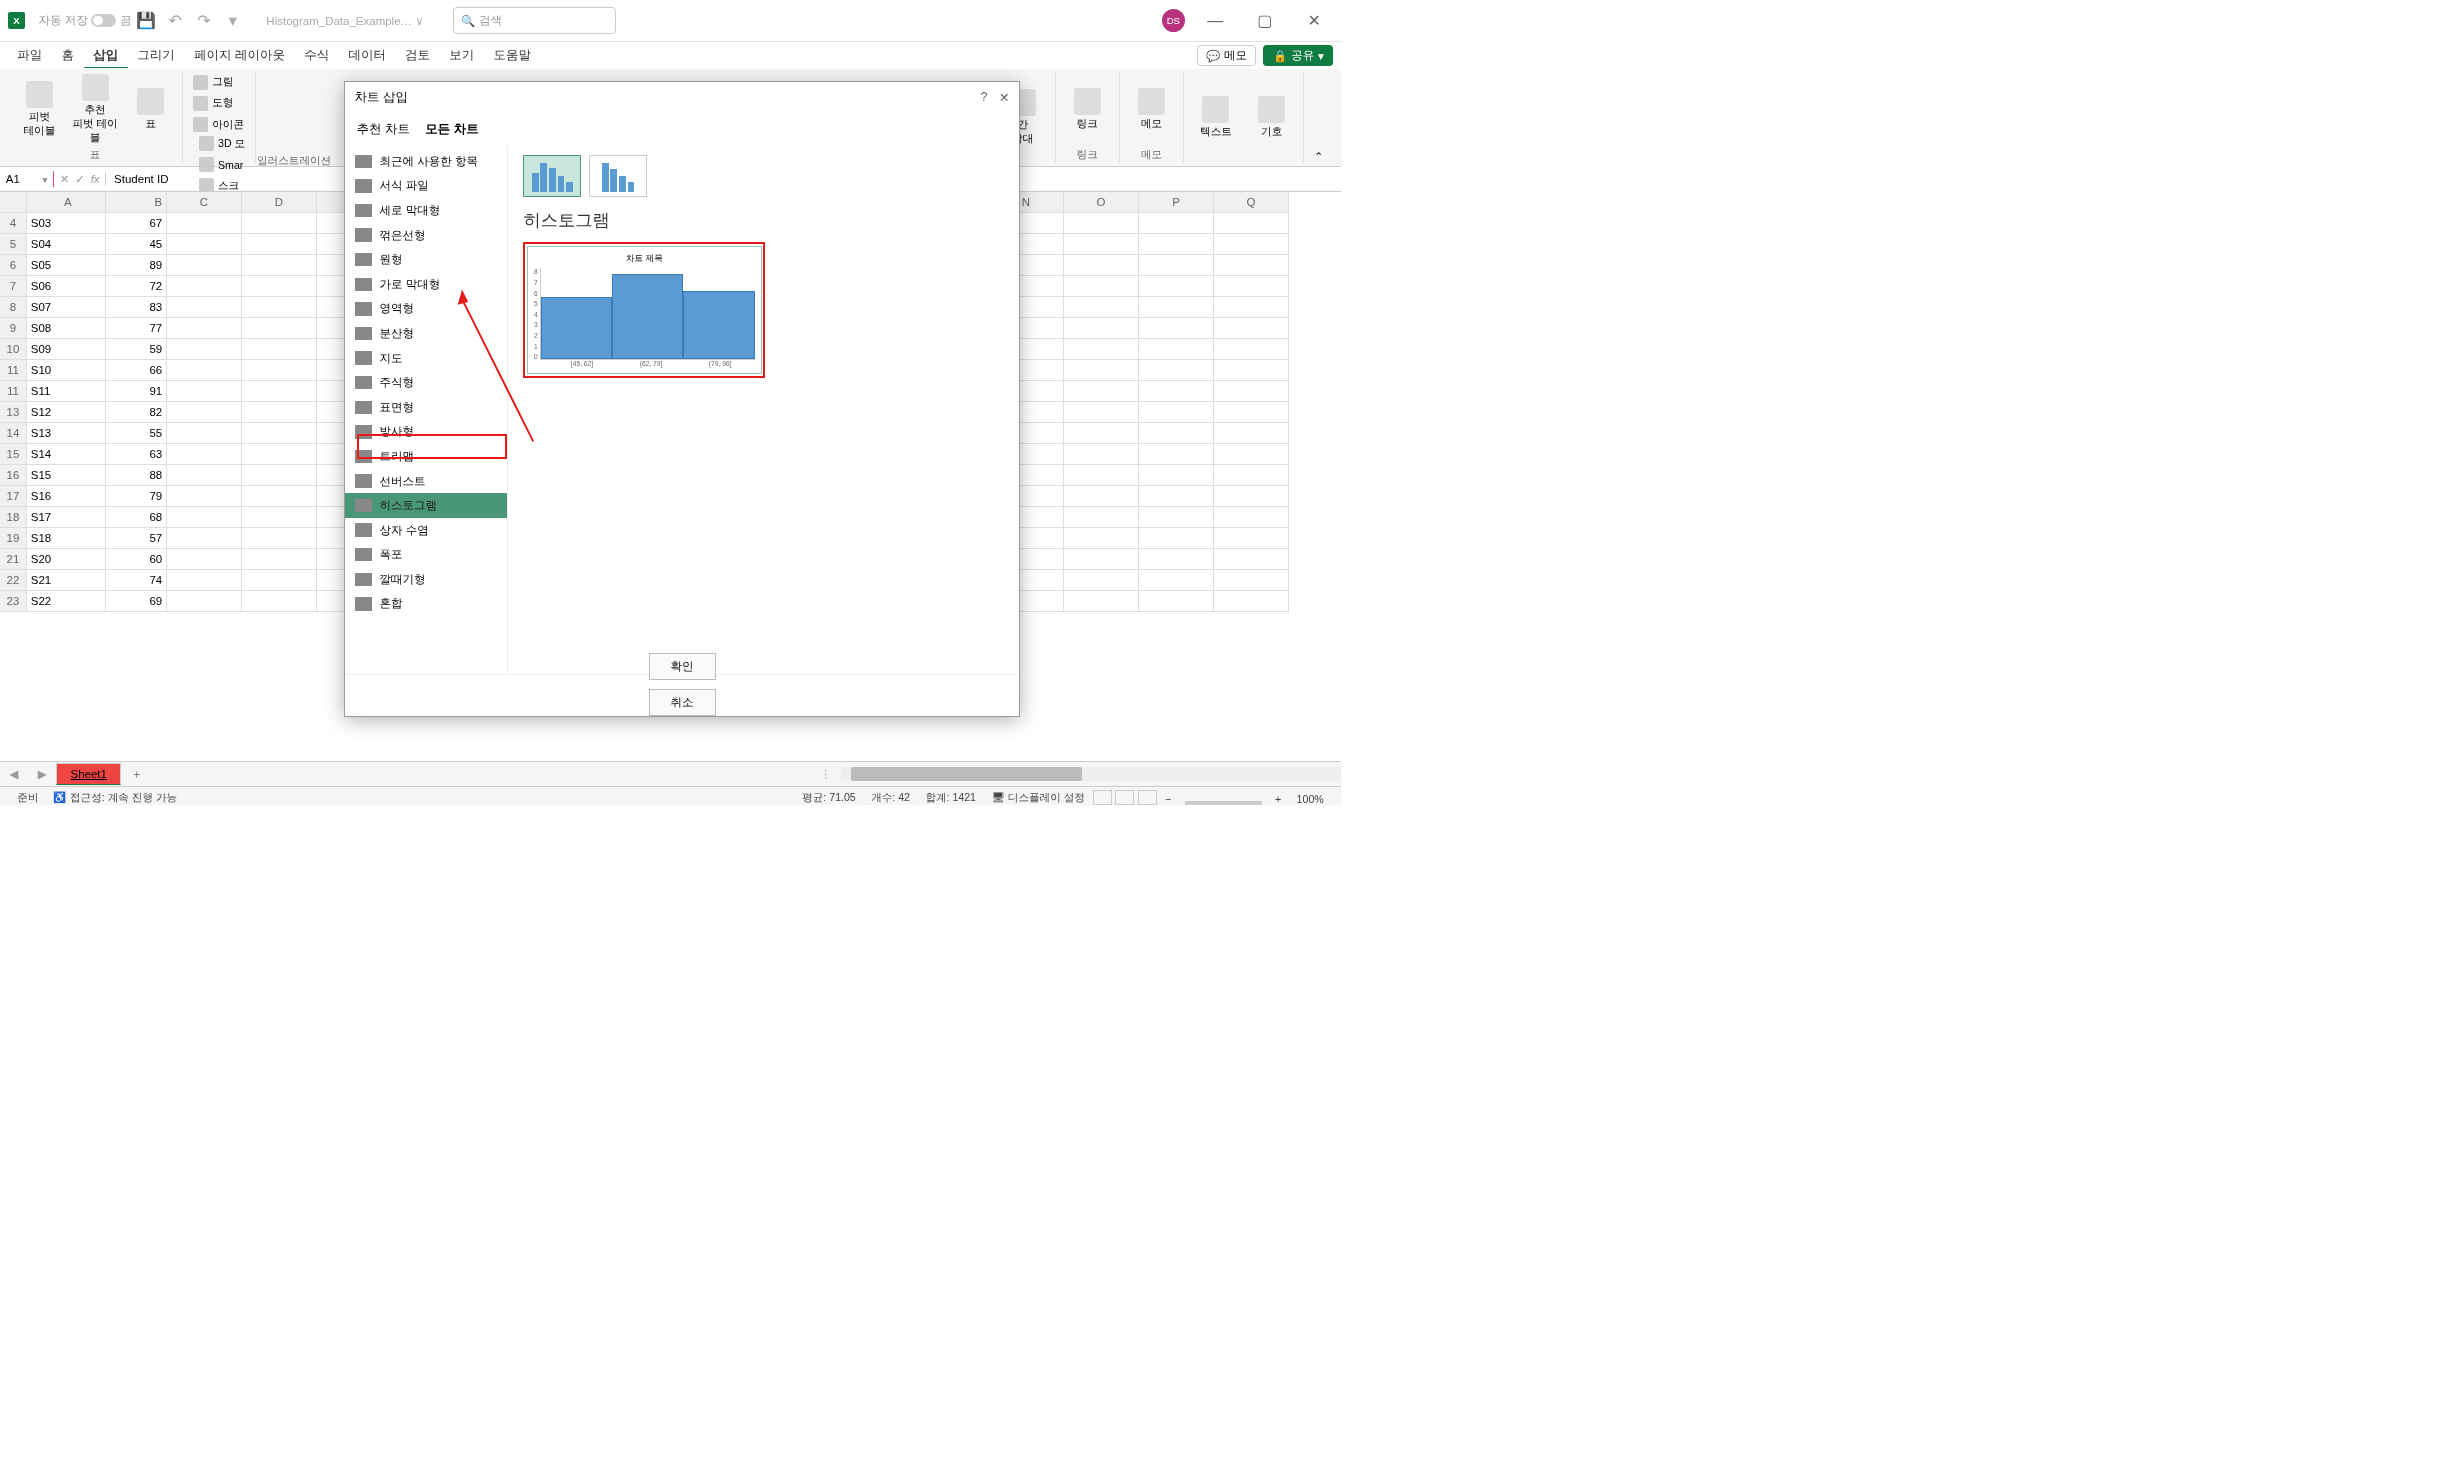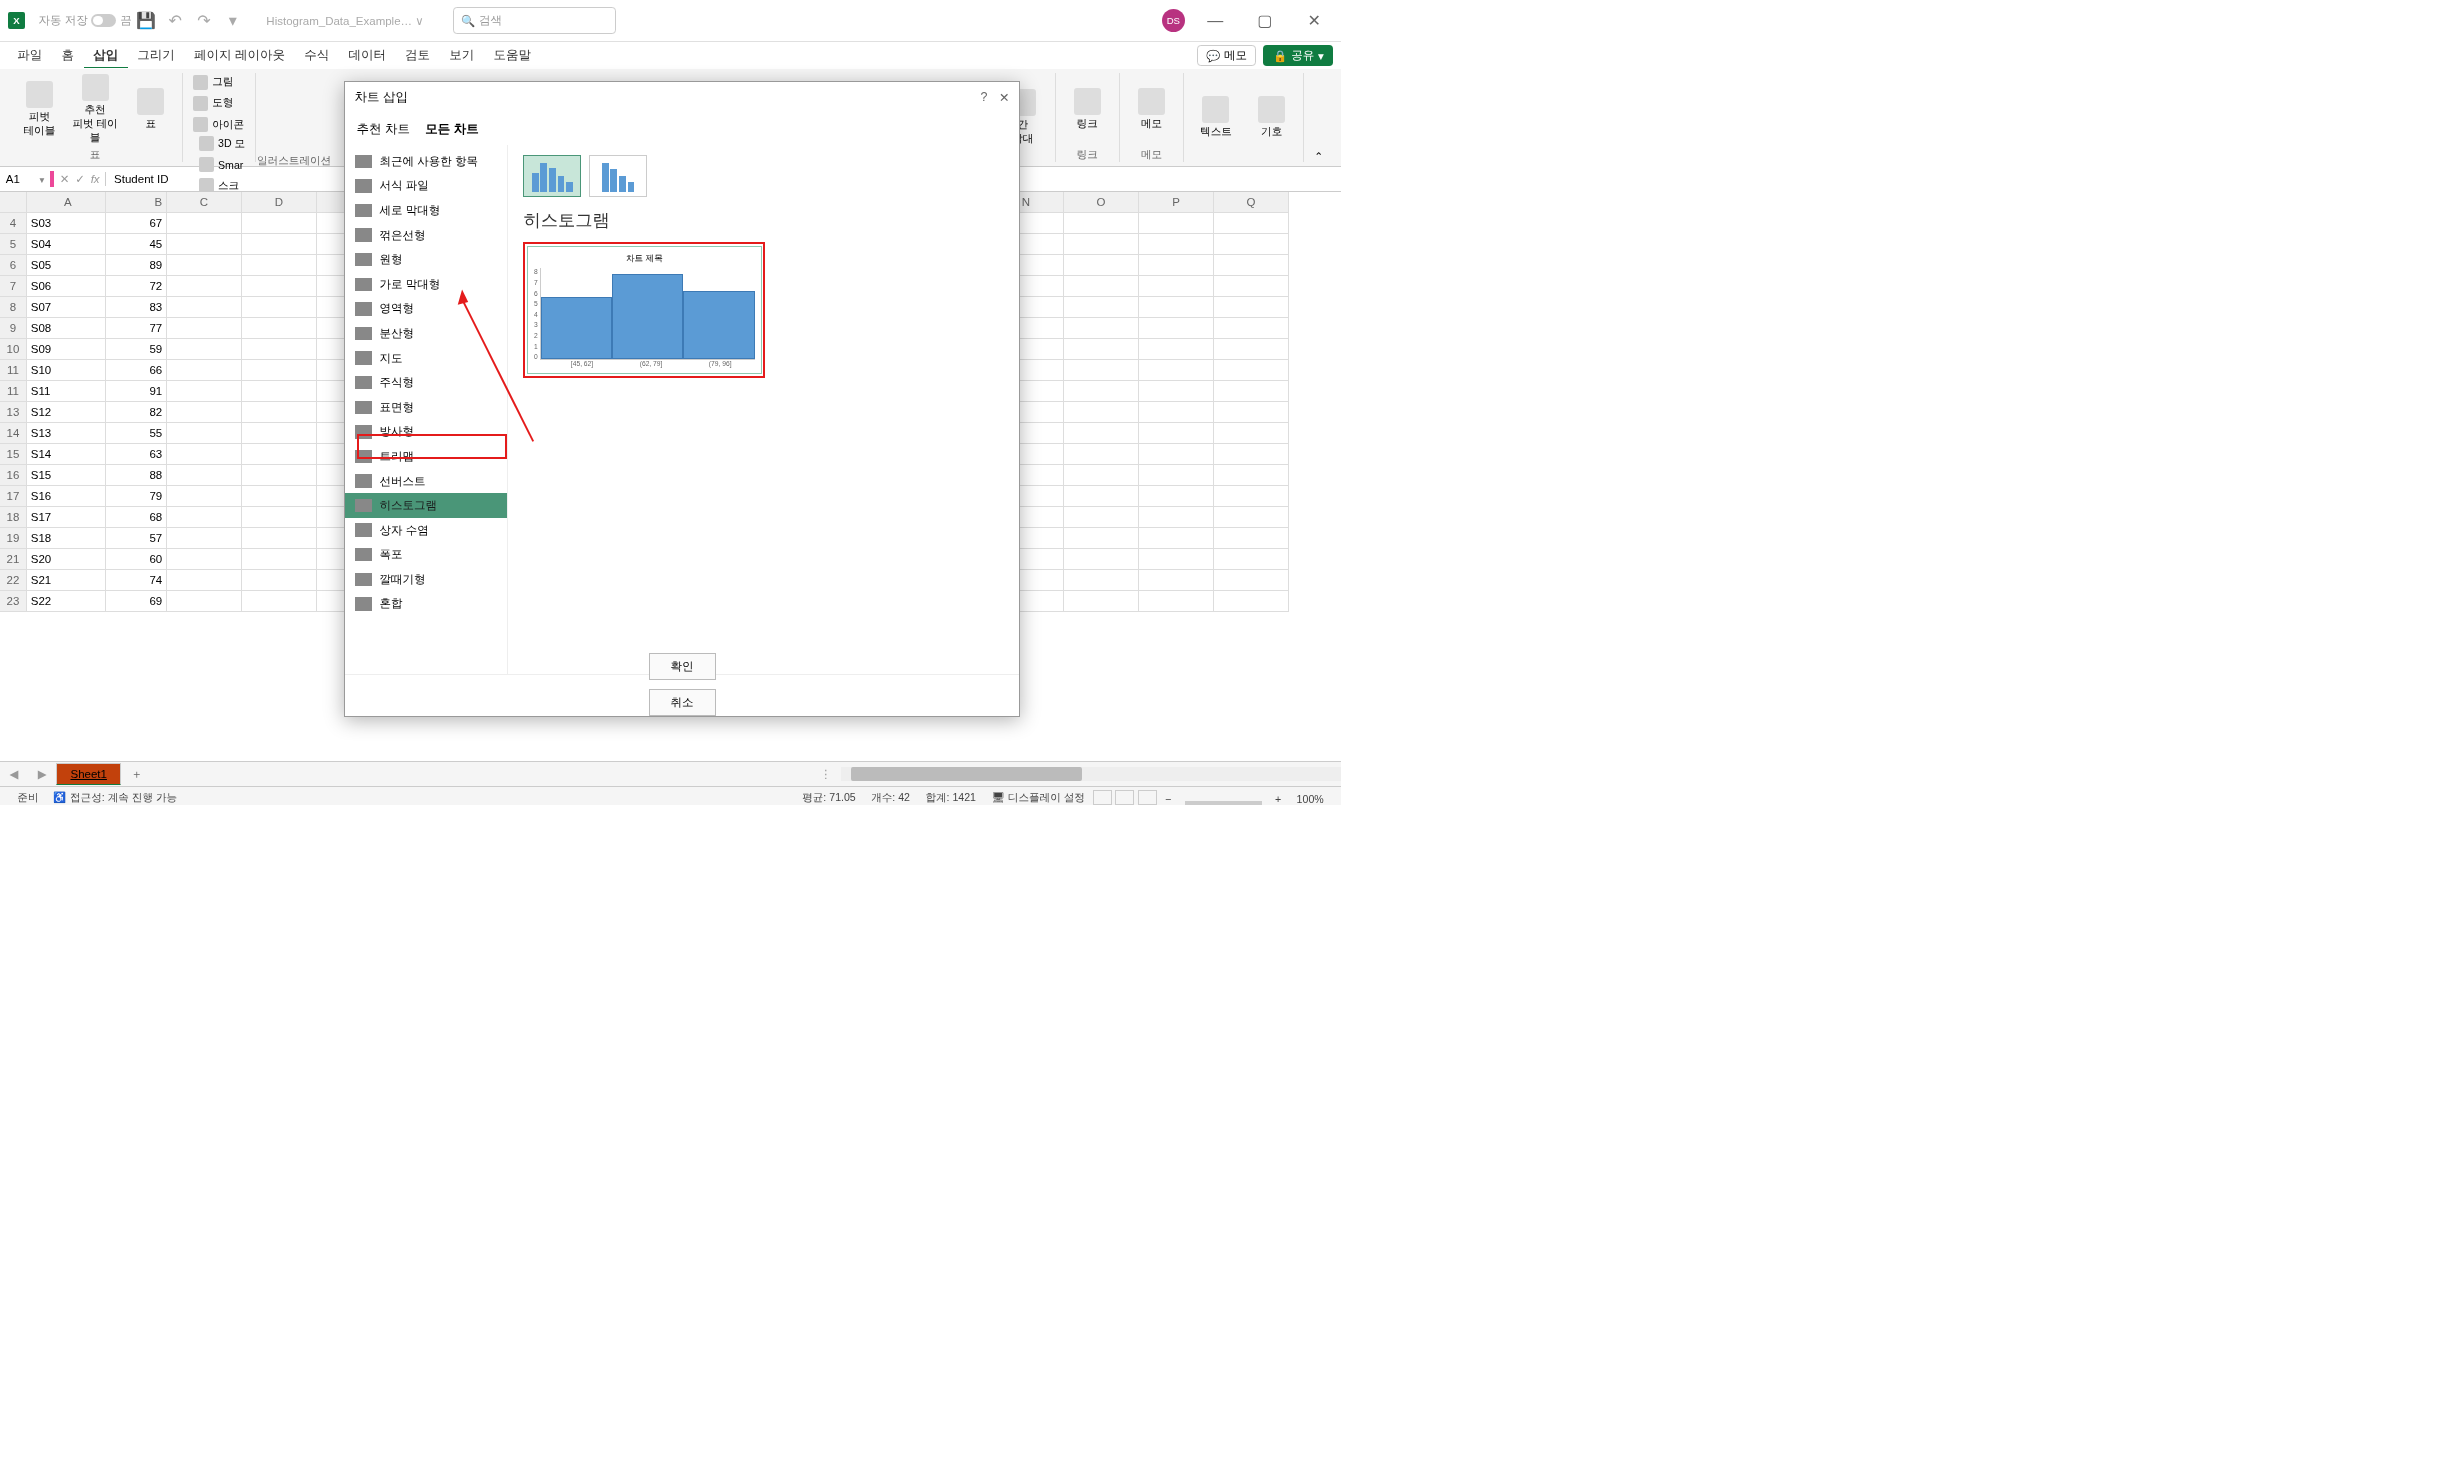--- a/index.html
+++ b/index.html
@@ -31,39 +31,39 @@
 .ribbon-group { display: flex; flex-direction: column; padding: 0 7.7px; border-right: 1px solid #ddd; }
 .ribbon-group-items { display: flex; gap: 7.7px; flex: 1; }
 .ribbon-btn-lg { display: flex; flex-direction: column; align-items: center; justify-content: center; width: 48px; font-size: 10.6px; text-align: center; }
 .ribbon-btn-lg .icn { width: 27px; height: 27px; background: #ddd; border-radius: 2.9px; margin-bottom: 1.9px; }
 .ribbon-group-label { text-align: center; font-size: 10.6px; color: #666; padding-top: 1.9px; }
 .ribbon-item-sm { font-size: 10.6px; display: flex; align-items: center; gap: 3.8px; padding: 1.9px; }
 .ribbon-item-sm .ic { width: 15.4px; height: 15.4px; background: #ccc; border-radius: 1.9px; }
 
 
 .formula-bar { height: 25px; display: flex; align-items: center; border-bottom: 1px solid #ccc; font-size: 11.5px; }
-.namebox { width: 54px; border-right: 4px solid #ec4899; padding: 1.9px 5.8px; display: flex; align-items: center; justify-content: space-between; }
+.namebox { width: 54px; border-right: 1px solid #ec4899; padding: 1.9px 5.8px; display: flex; align-items: center; justify-content: space-between; }
 .fx-icons { padding: 0 5.8px; color: #999; border-right: 1px solid #ccc; display: flex; gap: 5.8px; align-items: center; }
 .formula-input { flex: 1; padding: 0 7.7px; }
 
 
 .grid-area { position: relative; height: 523px; overflow: hidden; }
 .grid { display: table; font-size: 11.5px; }
 .grid-row { display: table-row; }
 .grid-cell, .row-hdr, .col-hdr { display: table-cell; border-right: 1px solid #ddd; border-bottom: 1px solid #ddd; height: 21px; vertical-align: middle; }
 .row-hdr { width: 27px; text-align: center; background: #f0f0f0; color: #666; }
 .col-hdr { height: 19px; text-align: center; background: #f0f0f0; color: #666; }
 .colA { width: 79px; padding-left: 3.8px; }
 .colB { width: 61px; text-align: right; padding-right: 3.8px; }
 .colC, .colD, .colN, .colO, .colP, .colQ { width: 75px; }
 
 
 .sheet-tabs { position: absolute; bottom: 19px; left: 0; right: 0; height: 25px; background: #f5f5f5; border-top: 1px solid #ccc; display: flex; align-items: center; font-size: 11.5px; }
 .sheet-nav { padding: 0 9.6px; color: #999; }
-.sheet-tab { padding: 3.8px 13.4px; background: #c2410c; border: 1px solid #ccc; border-bottom: 1.9px solid #107c41; text-decoration: underline; }
+.sheet-tab { padding: 3.8px 13.4px; background: #ef4444; border: 1px solid #ccc; border-bottom: 1.9px solid #107c41; text-decoration: underline; }
 .sheet-add { padding: 0 9.6px; color: #666; }
 .hscroll { margin-left: auto; flex: 0 0 500px; height: 13.4px; background: #eee; position: relative; }
 .hscroll .thumb { position: absolute; left: 9.6px; width: 231px; height: 100%; background: #bbb; border-radius: 1.9px; }
 
 
 .status-bar { position: absolute; bottom: 0; left: 0; right: 0; height: 19px; background: #f5f5f5; border-top: 1px solid #ccc; display: flex; align-items: flex-end; font-size: 10.6px; padding: 0 9.6px; color: #444; }
 .status-bar .spacer { flex: 1; }
 .status-item { margin: 0 7.7px; }
 .view-btns { display: flex; gap: 3.8px; }
 .view-btn { width: 19px; height: 15.4px; border: 1px solid #ccc; }

